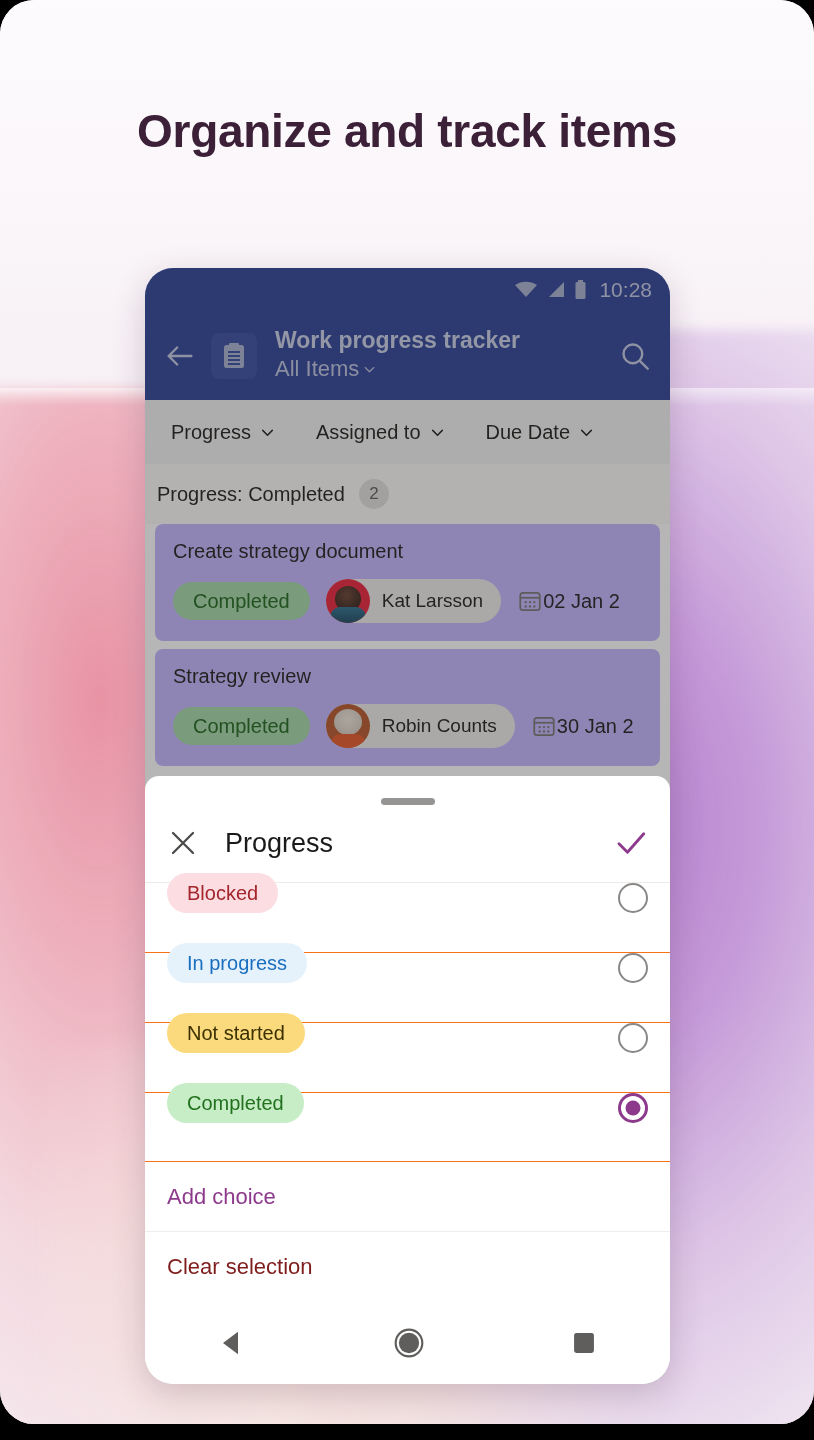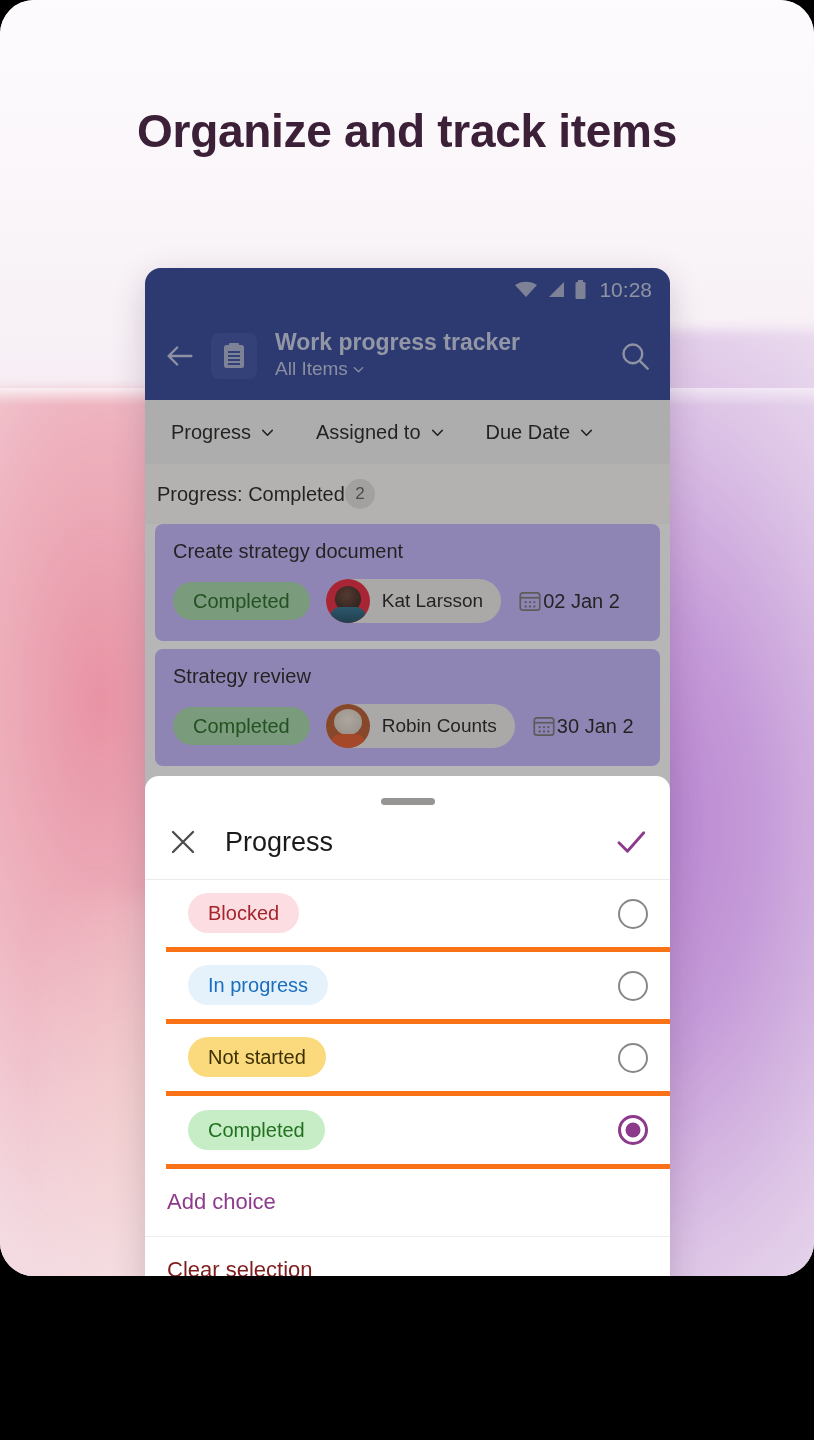--- a/index.html
+++ b/index.html
@@ -11,21 +11,21 @@
     width: 814px;
     height: 1440px;
     overflow: hidden;
     font-family: "Liberation Sans", sans-serif;
   }
 
   
   #page {
     position: relative;
     width: 814px;
-    height: 1276px;
+    height: 1424px;
     border-radius: 34px;
     overflow: hidden;
     background: #f6f1f5;
   }
   .bg-base {
     position: absolute;
     inset: 0;
     background:
       linear-gradient(180deg, #fdfbfd 0%, #f9f4f8 20%, #f6eef4 30%, #f4ecf2 100%);
   }
@@ -94,21 +94,21 @@
     color: #3b2038;
   }
 
   
   #phone {
     position: absolute;
     left: 145px;
     top: 268px;
     width: 525px;
     height: 1116px;
-    border-radius: 16px;
+    border-radius: 28px;
     overflow: hidden;
     box-shadow: 0 10px 34px rgba(60,30,60,0.20);
     background: #ffffff;
   }
 
   
   .app-shell { position: absolute; inset: 0; }
 
   
   .statusbar {
@@ -149,21 +149,21 @@
   .titles { flex: 1 1 auto; min-width: 0; padding-left: 4px; }
   .app-title {
     color: #c9cfe6;
     font-size: 23px;
     font-weight: 700;
     line-height: 1.15;
     white-space: nowrap;
   }
   .app-sub {
     color: #bcc3de;
-    font-size: 19px;
+    font-size: 22px;
     line-height: 1.4;
     display: flex;
     align-items: center;
     gap: 3px;
     white-space: nowrap;
   }
   .search-ico { width: 34px; height: 34px; flex: 0 0 auto; }
 
   
   .filterbar {
@@ -183,20 +183,21 @@
     white-space: nowrap;
   }
 
   
   .group-head {
     height: 60px;
     background: #faf9f8;
     display: flex;
     align-items: center;
     padding: 0 12px;
+    gap: 14px;
   }
   .group-label { font-size: 20px; color: #201f1e; }
   .group-count {
     width: 30px; height: 30px;
     border-radius: 50%;
     background: #e1dfdd;
     color: #605e5c;
     font-size: 17px;
     display: flex; align-items: center; justify-content: center;
   }
@@ -315,24 +316,23 @@
     flex: 1 1 auto;
     font-size: 27px;
     font-weight: 400;
     color: #1b1a19;
   }
   .confirm-ico { width: 34px; height: 34px; flex: 0 0 auto; }
 
   .opt {
     height: 70px;
     display: flex;
-    align-items: center;
+    align-items: flex-start;
     padding: 0 22px;
-    border-bottom: 5px solid #f97316;
-    margin-left: 21px;
+    border-bottom: 1px solid #f97316;
   }
   .opt .pill-wrap { flex: 1 1 auto; }
   .pill-blocked    { background: #fbdde2; color: #a4262c; }
   .pill-notstarted { background: #fbd97d; color: #3b3000; }
   .pill-inprogress { background: #e6f2fb; color: #1a6ec0; }
   .pill-completedc { background: #c6edc6; color: #23701f; }
   .radio {
     width: 30px; height: 30px;
     border-radius: 50%;
     border: 2px solid #8a8886;

